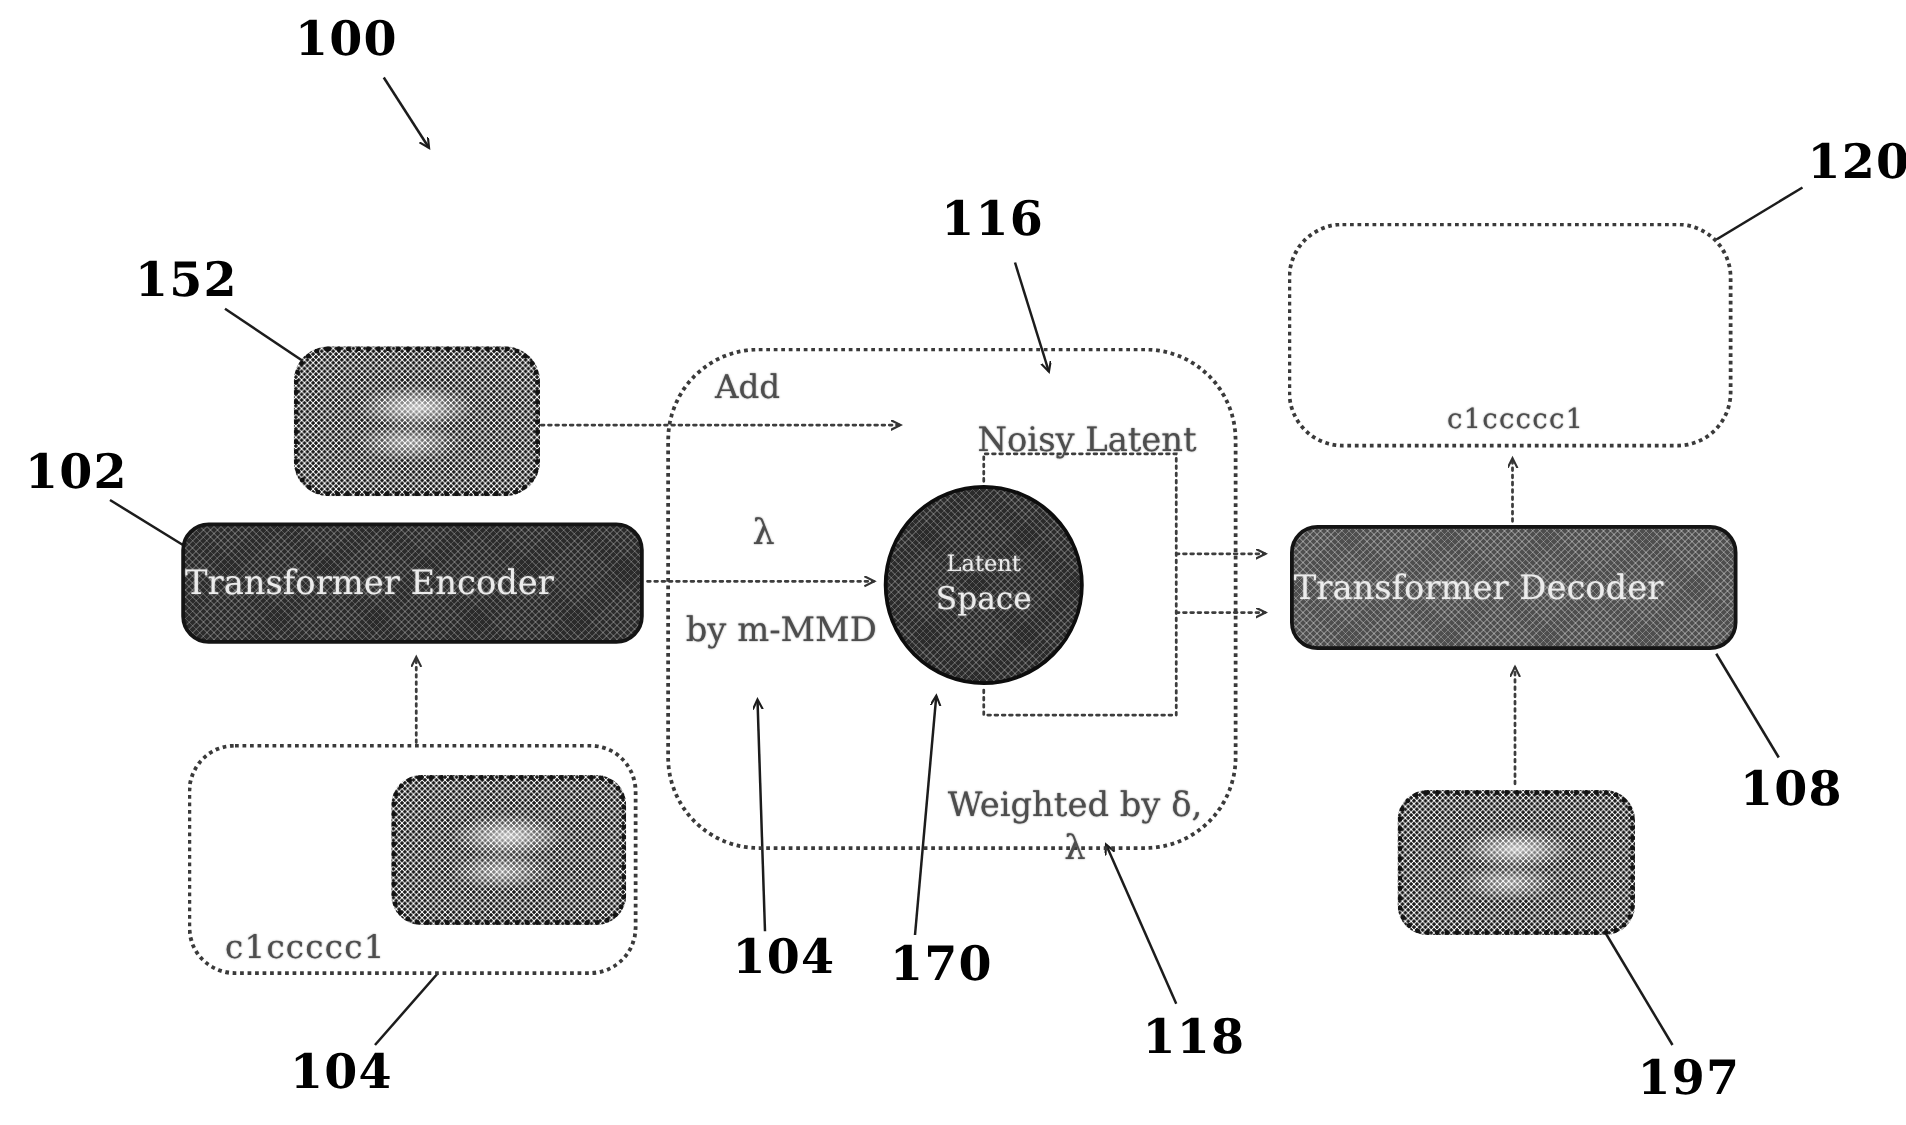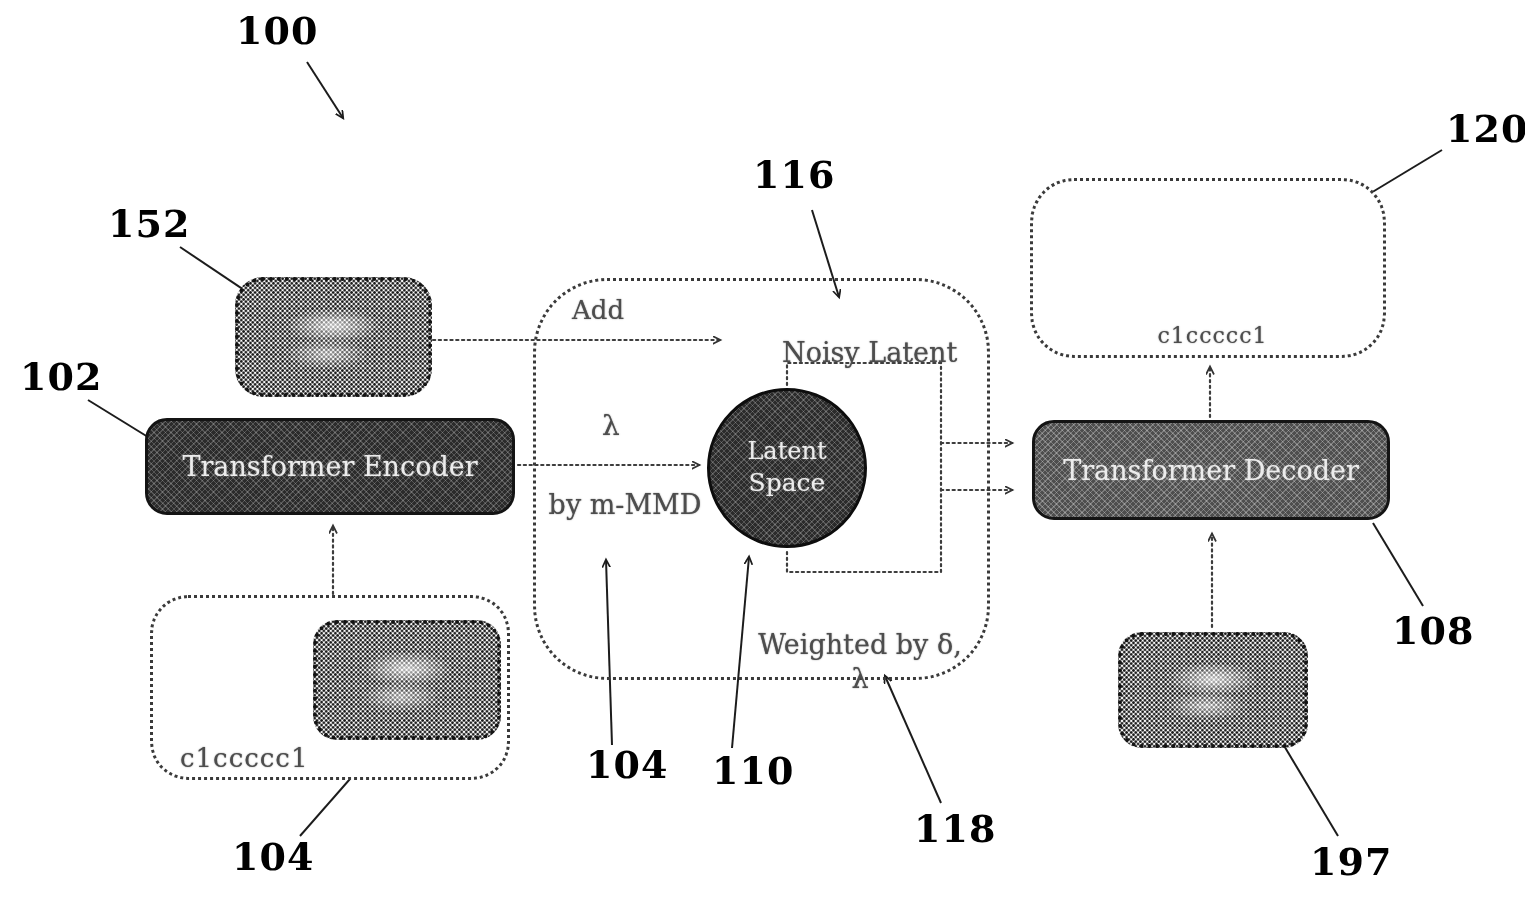--- a/index.html
+++ b/index.html
@@ -23,21 +23,21 @@
       radial-gradient(circle,#181818 1.15px,transparent 1.45px),
       radial-gradient(circle,#181818 1.15px,transparent 1.45px);
       background-size:4.6px 4.6px,4.6px 4.6px;background-position:0 0,2.3px 2.3px;}
   .blotch{position:relative;}
   .blotch::after{content:"";position:absolute;inset:8%;
       background:
       radial-gradient(ellipse 42% 26% at 50% 38%, rgba(255,255,255,.7), rgba(255,255,255,0) 72%),
       radial-gradient(ellipse 38% 22% at 46% 68%, rgba(255,255,255,.55), rgba(255,255,255,0) 72%);}
   
   .solid-box{position:absolute;border:3px solid #141414;border-radius:22px;box-sizing:border-box;
-             display:flex;align-items:center;justify-content:center;}
+             display:flex;align-items:center;justify-content:flex-start;}
   .dot-frame{position:absolute;border:3px dotted #3a3a3a;border-radius:38px;box-sizing:border-box;background:#fff;}
   .dot-box{position:absolute;border:4px dotted #141414;border-radius:24px;box-sizing:border-box;}
   .latent-circle{position:absolute;border-radius:50%;border:3px solid #0d0d0d;box-sizing:border-box;
              display:flex;flex-direction:column;align-items:center;justify-content:center;}
   svg.overlay{position:absolute;left:0;top:0;pointer-events:none;}
 </style>
 </head>
 <body>
 
 <div class="canvas">
@@ -108,38 +108,38 @@
   <div class="dtext" style="left:782px;top:316px;font-size:27px;margin-top:20px;">Noisy Latent</div>
   <div class="dtext" style="left:602px;top:408px;font-size:28px;">λ</div>
 
   <div class="dtext" style="left:540px;top:488px;width:170px;text-align:center;font-size:27px;">
     <div>by m-MMD</div>
   </div>
 
   <div class="dtext" style="left:752px;top:628px;width:216px;text-align:center;font-size:27px;">Weighted by δ, λ</div>
 
   <div class="latent-circle hatch-dark" style="left:707px;top:388px;width:160px;height:160px;">
-    <span class="wtext" style="font-size:24px;line-height:1.3;">Latent</span>
+    <span class="wtext" style="font-size:18px;line-height:1.3;">Latent</span>
     <span class="wtext" style="font-size:25px;line-height:1.3;">Space</span>
   </div>
 
   <div class="solid-box hatch-mid" style="left:1032px;top:420px;width:358px;height:100px;">
     <span class="wtext" style="font-size:27px;">Transformer Decoder</span>
   </div>
 
   <div class="dot-frame" style="left:1030px;top:178px;width:356px;height:180px;border-radius:44px;"></div>
   <div class="dtext" style="left:1140px;top:322px;width:145px;text-align:center;font-size:22px;letter-spacing:1px;">c1ccccc1</div>
 
   <div class="dot-box halftone blotch" style="left:1118px;top:632px;width:190px;height:116px;"></div>
 
   <div class="refnum" style="left:236px;top:12px;">100</div>
   <div class="refnum" style="left:108px;top:205px;">152</div>
   <div class="refnum" style="left:20px;top:358px;">102</div>
   <div class="refnum" style="left:232px;top:838px;">104</div>
   <div class="refnum" style="left:586px;top:746px;">104</div>
-  <div class="refnum" style="left:712px;top:752px;">110</div>
+  <div class="refnum" style="left:712px;top:752px;">170</div>
   <div class="refnum" style="left:914px;top:810px;">118</div>
   <div class="refnum" style="left:753px;top:156px;">116</div>
   <div class="refnum" style="left:1446px;top:110px;">120</div>
   <div class="refnum" style="left:1392px;top:612px;">108</div>
   <div class="refnum" style="left:1310px;top:843px;">197</div>
 
 </div>
 
 </body></html>

